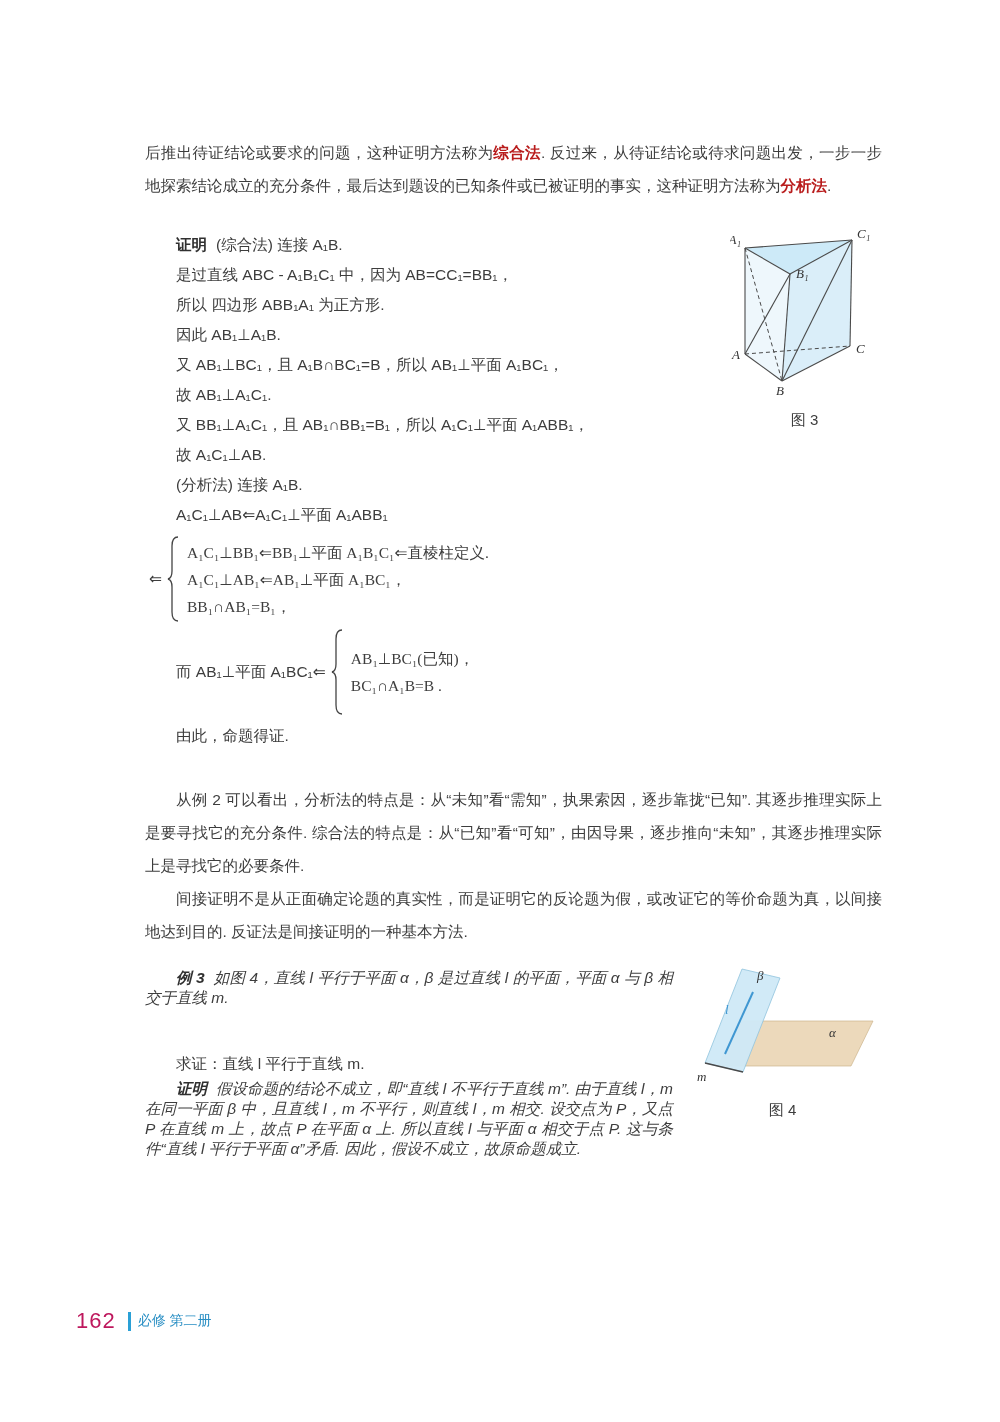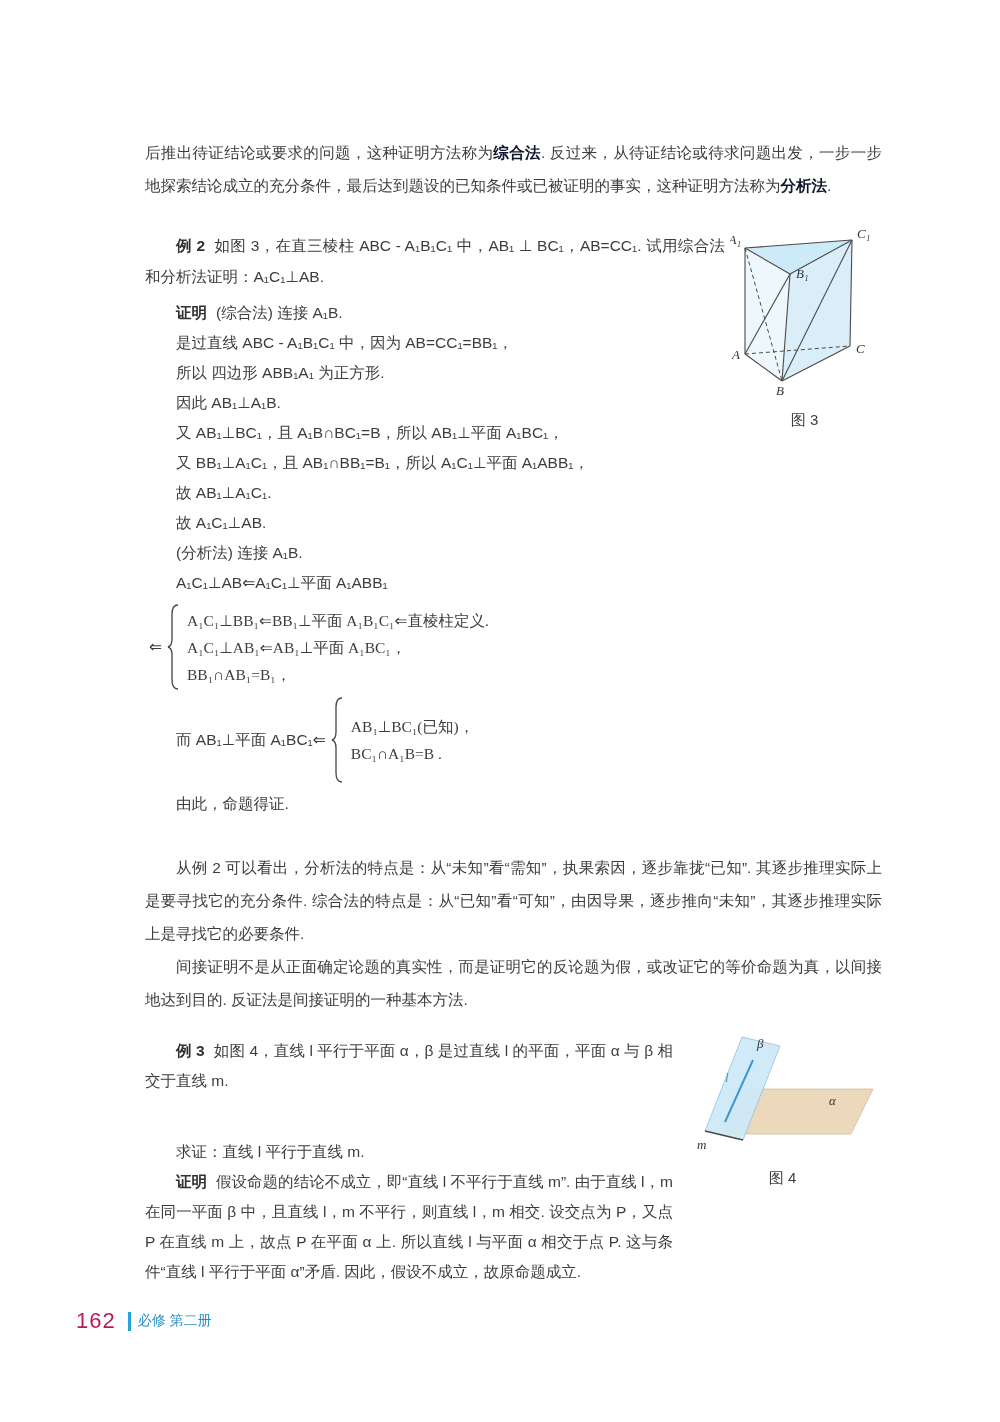--- a/index.html
+++ b/index.html
@@ -7,21 +7,21 @@
   body {
     width:1000px; height:1422px; position:relative; overflow:hidden;
     font-family:"Liberation Sans","DejaVu Sans",sans-serif;
     color:#3d3d3d; font-size:15.5px;
   }
   .page { position:absolute; left:145px; top:136px; width:737px; }
 
   .para { line-height:33px; text-align:justify; }
   .indent { text-indent:2em; }
   .bold { font-weight:bold; color:#303030; margin-right:9px; }
-  .accent { color:#0f172a; font-weight:bold; }
+  .accent { color:#b91c1c; font-weight:bold; }
 
   
   .ex2 { position:relative; margin-top:28px; }
   .ex2-text { width:580px; }
   .ex2-intro { line-height:31px; text-align:justify; text-indent:2em; }
   .proof-line { line-height:30px; padding-left:2em; }
   .proof-first { margin-top:6px; }
 
   .brace-block { display:flex; align-items:center; margin:5px 0; }
   .brace-block.b1 { margin-left:4px; }
@@ -36,21 +36,21 @@
   .fig4 { top:-2px; right:2px; width:195px; }
   .fig .caption { margin-top:9px; font-size:15px; color:#3d3d3d; }
   .fig svg text { font-family:"Liberation Serif","DejaVu Serif",serif; font-style:italic; font-size:13px; fill:#333; }
 
   .discussion1 { margin-top:32px; }
   .discussion2 { }
 
   
   .ex3 { position:relative; margin-top:20px; }
   .ex3-text { width:528px; }
-  .ex3-text .p { line-height:30px; text-align:justify; text-indent:2em; }
+  .ex3-text .p { line-height:20px; text-align:justify; text-indent:2em;font-style:italic; }
   .ex3-claim { line-height:31px; padding-left:2em;margin-top:40px; }
 
   
   .footer { position:absolute; left:76px; top:1308px; display:flex; align-items:center; }
   .page-num { font-size:22px; color:#be185d; letter-spacing:1px; }
   .footer-bar { display:inline-block; width:3px; height:19px; background:#2aa0d6; margin:0 7px 0 12px; }
   .book-title { font-size:14px; color:#2a8fc4; }
 </style>
 </head>
 <body>
@@ -86,29 +86,28 @@
         <text x="127" y="12">C₁</text>
         <text x="66" y="52">B₁</text>
         <text x="10" y="133" text-anchor="end">A</text>
         <text x="126" y="127">C</text>
         <text x="50" y="169" text-anchor="middle">B</text>
       </svg>
       <div class="caption">图 3</div>
     </div>
 
     <div class="ex2-text">
-      <p class="ex2-intro"><span class="bold">例 2</span><span>如图 3，在直三棱柱 ABC - A₁B₁C₁ 中，AB₁ ⊥ BC₁，AB=CC₁. 试用综合法和分析法证明：A₁C₁⊥AB.</span></p>
 
       <div class="proof-line proof-first"><span class="bold">证明</span><span>(综合法) 连接 A₁B.</span></div>
       <div class="proof-line">是过直线 ABC - A₁B₁C₁ 中，因为 AB=CC₁=BB₁，</div>
       <div class="proof-line">所以 四边形 ABB₁A₁ 为正方形.</div>
       <div class="proof-line">因此 AB₁⊥A₁B.</div>
       <div class="proof-line">又 AB₁⊥BC₁，且 A₁B∩BC₁=B，所以 AB₁⊥平面 A₁BC₁，</div>
+      <div class="proof-line">故 AB₁⊥A₁C₁.</div>
       <div class="proof-line">又 BB₁⊥A₁C₁，且 AB₁∩BB₁=B₁，所以 A₁C₁⊥平面 A₁ABB₁，</div>
-      <div class="proof-line">故 AB₁⊥A₁C₁.</div>
       <div class="proof-line">故 A₁C₁⊥AB.</div>
       <div class="proof-line">(分析法) 连接 A₁B.</div>
       <div class="proof-line">A₁C₁⊥AB⇐A₁C₁⊥平面 A₁ABB₁</div>
     </div>
 
     <div class="brace-block b1">
       <span class="brace-prefix">⇐</span>
       <svg class="brace-svg" width="13" height="88" viewBox="0 0 13 88">
         <path d="M11,2 Q5,2 5,11 L5,36 Q5,43 1,44 Q5,45 5,52 L5,77 Q5,86 11,86" fill="none" stroke="#444" stroke-width="1.3"></path>
       </svg>

